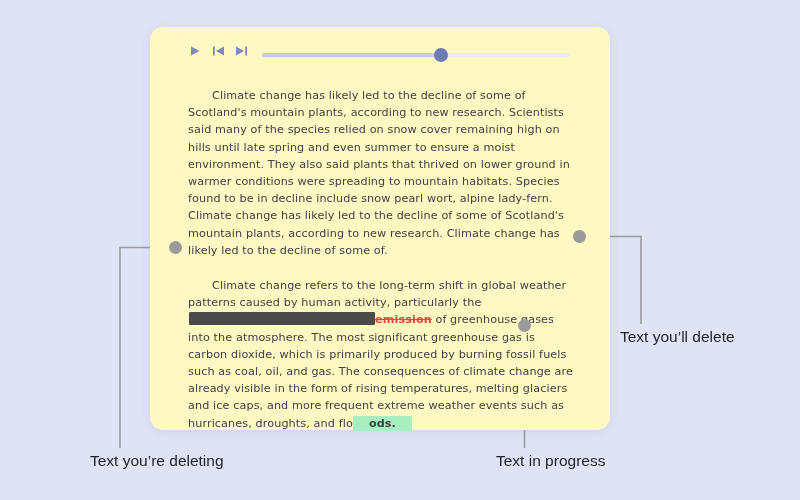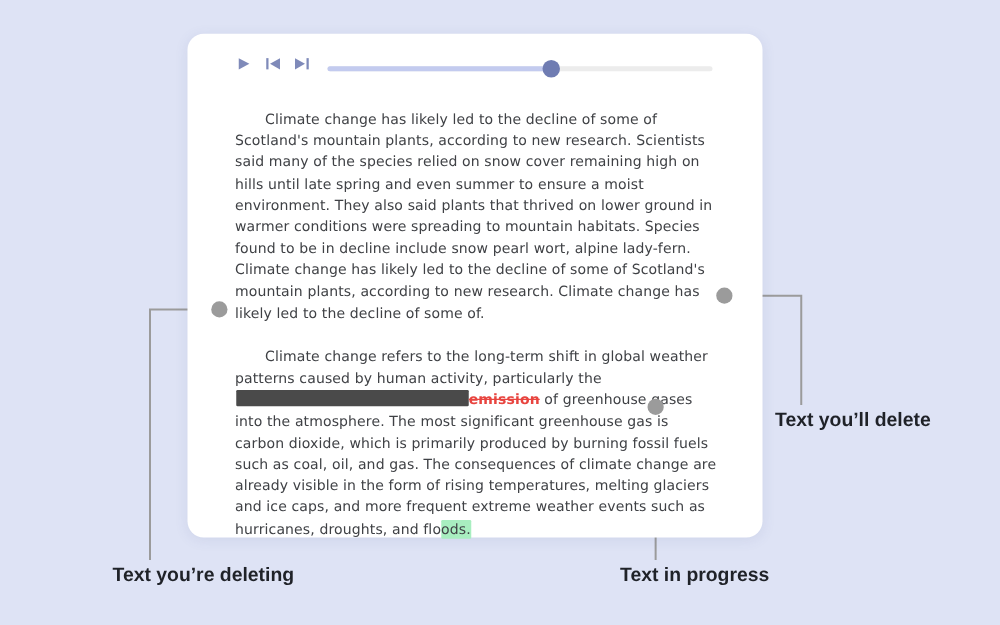--- a/index.html
+++ b/index.html
@@ -34,21 +34,21 @@
     pointer-events: none;
   }
 
   
   #editor-card {
     position: absolute;
     left: 150px;
     top: 27px;
     width: 460px;
     height: 403px;
-    background: #ffffff;
+    background: #fef9c3;
     border-radius: 13px;
     box-shadow: 0 2px 10px rgba(80, 90, 150, 0.10);
   }
 
   
   #toolbar {
     position: absolute;
     left: 0;
     top: 0;
     width: 460px;
@@ -139,29 +139,30 @@
     background: #4a4a4a;
     border-radius: 1px;
     width: 186px;
     height: 13px;
     vertical-align: -2px;
     margin-left: 1px;
   }
   .hl-green {
     background: #a8eec0;
     border-radius: 1px;
-    padding: 1px 0;
+    padding: 1px 16px;
+    font-weight: bold;
   }
 
   
   .annot-label {
     position: absolute;
     font-family: "Liberation Sans", sans-serif;
     font-size: 15.5px;
-    font-weight: 700;
+    font-weight: 400;
     color: #1f2228;
     white-space: nowrap;
   }
   #label-deleting { left: 90px;  top: 452px; }
   #label-progress { left: 496px; top: 452px; }
   #label-delete   { left: 620px; top: 328px; }
 
   
   .anchor-dot {
     position: absolute;

